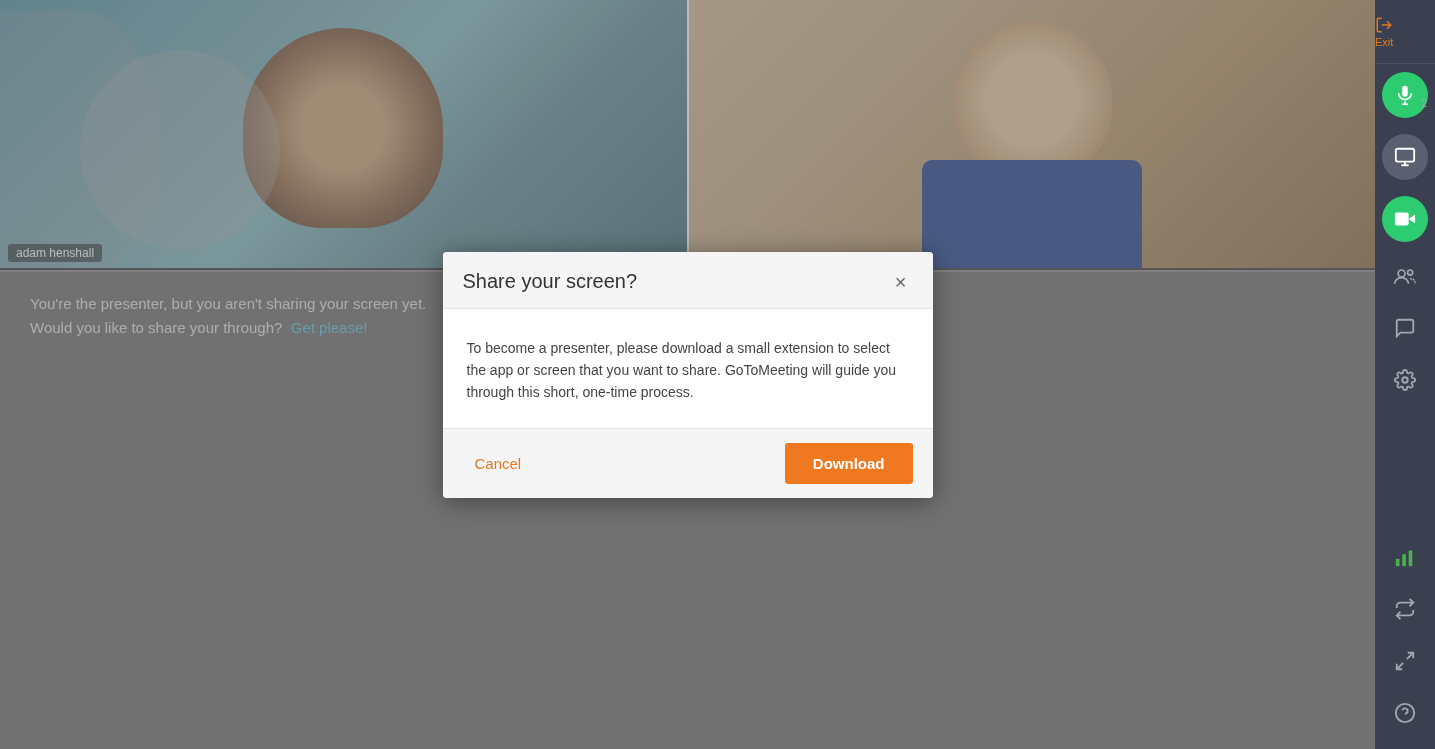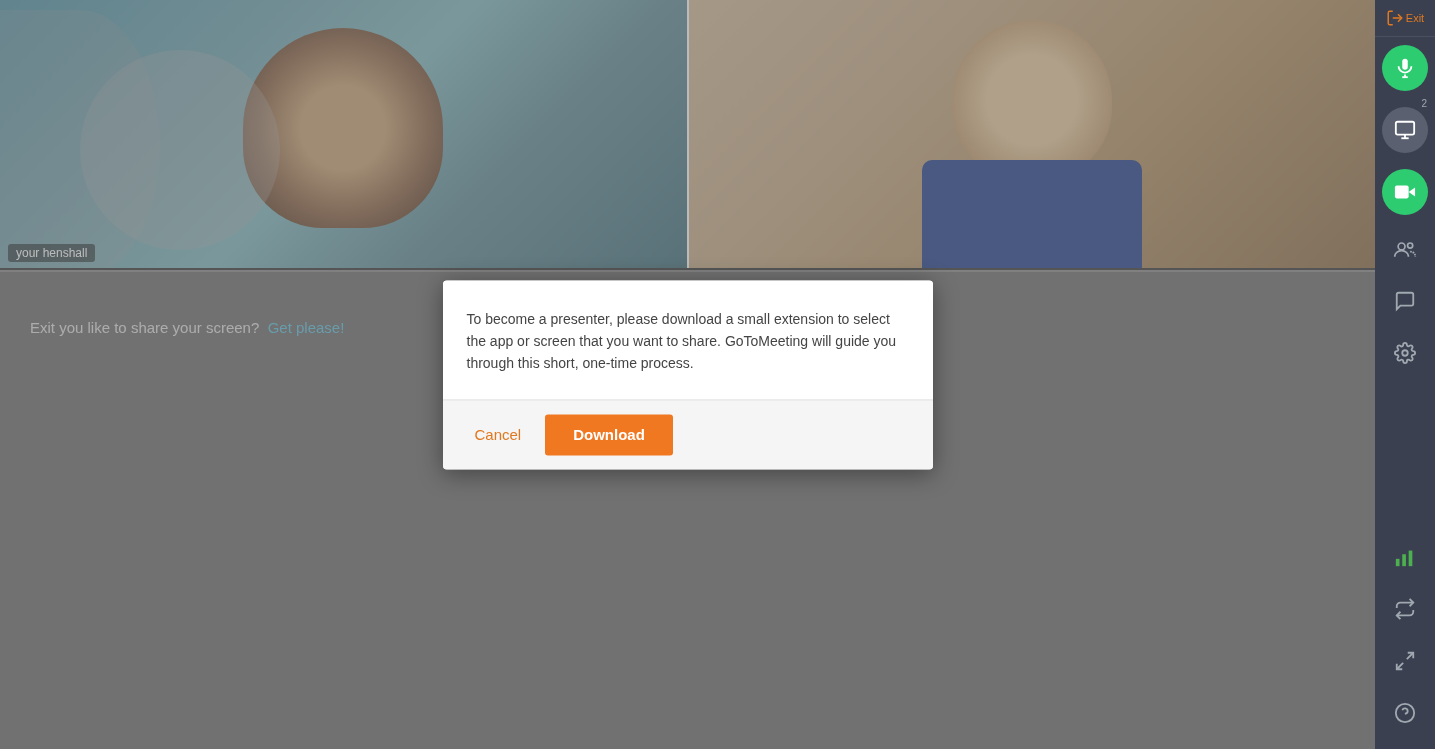--- a/index.html
+++ b/index.html
@@ -186,21 +186,21 @@
 
     .dialog-body p:last-child {
       margin-bottom: 0;
     }
 
     .dialog-footer {
       background: #f5f5f5;
       border-top: 1px solid #e0e0e0;
       padding: 14px 20px;
       display: flex;
-      justify-content: flex-start;
+      justify-content: space-between;
       align-items: center;
       gap: 12px;
     }
 
     .btn-cancel {
       background: none;
       border: none;
       color: #e07820;
       font-size: 15px;
       cursor: pointer;
@@ -227,24 +227,24 @@
       flex-direction: column;
       align-items: center;
       padding-top: 0;
       height: 749px;
       position: relative;
       z-index: 30;
     }
 
     .sidebar-exit {
       width: 100%;
-      height: 37px;
-      display: flex;
-      flex-direction: row;
-      align-items: center;
+      height: 64px;
+      display: flex;
+      flex-direction: column;
+      align-items: flex-start;
       justify-content: center;
       cursor: pointer;
       border-bottom: 1px solid #4a5060;
       color: #e07820;
       font-size: 10px;
       gap: 2px;
     }
 
     .sidebar-exit svg {
       width: 18px;
@@ -328,37 +328,41 @@
   </style>
 </head>
 <body>
 
 <div class="main-area">
 
   <div class="video-grid">
     <div class="video-cell video-person1">
       <div class="bg-shape2"></div>
       <div class="bg-shape1"></div>
-      <span class="participant-label">your henshall</span>
+      <span class="participant-label">adam henshall</span>
     </div>
     <div class="video-cell video-person2">
     </div>
   </div>
 
   <div class="bottom-area">
     <div class="presenter-text">
-      <br>
-      <span>Exit you like to share your screen?</span>
+      <span>You're the presenter, but you aren't sharing your screen yet.</span><br>
+      <span>Would you like to share your through?</span>
       &nbsp;<a class="link" href="#">Get please!</a>
     </div>
   </div>
 
   <div class="overlay-bg"></div>
 
   <div class="dialog">
+    <div class="dialog-header">
+      <span class="dialog-title">Share your screen?</span>
+      <button class="dialog-close">×</button>
+    </div>
     <div class="dialog-body">
       <p>To become a presenter, please download a small extension to select the app or screen that you want to share. GoToMeeting will guide you through this short, one-time process.</p>
     </div>
     <div class="dialog-footer">
       <button class="btn-cancel">Cancel</button>
       <button class="btn-download">Download</button>
     </div>
   </div>
 
 </div>

